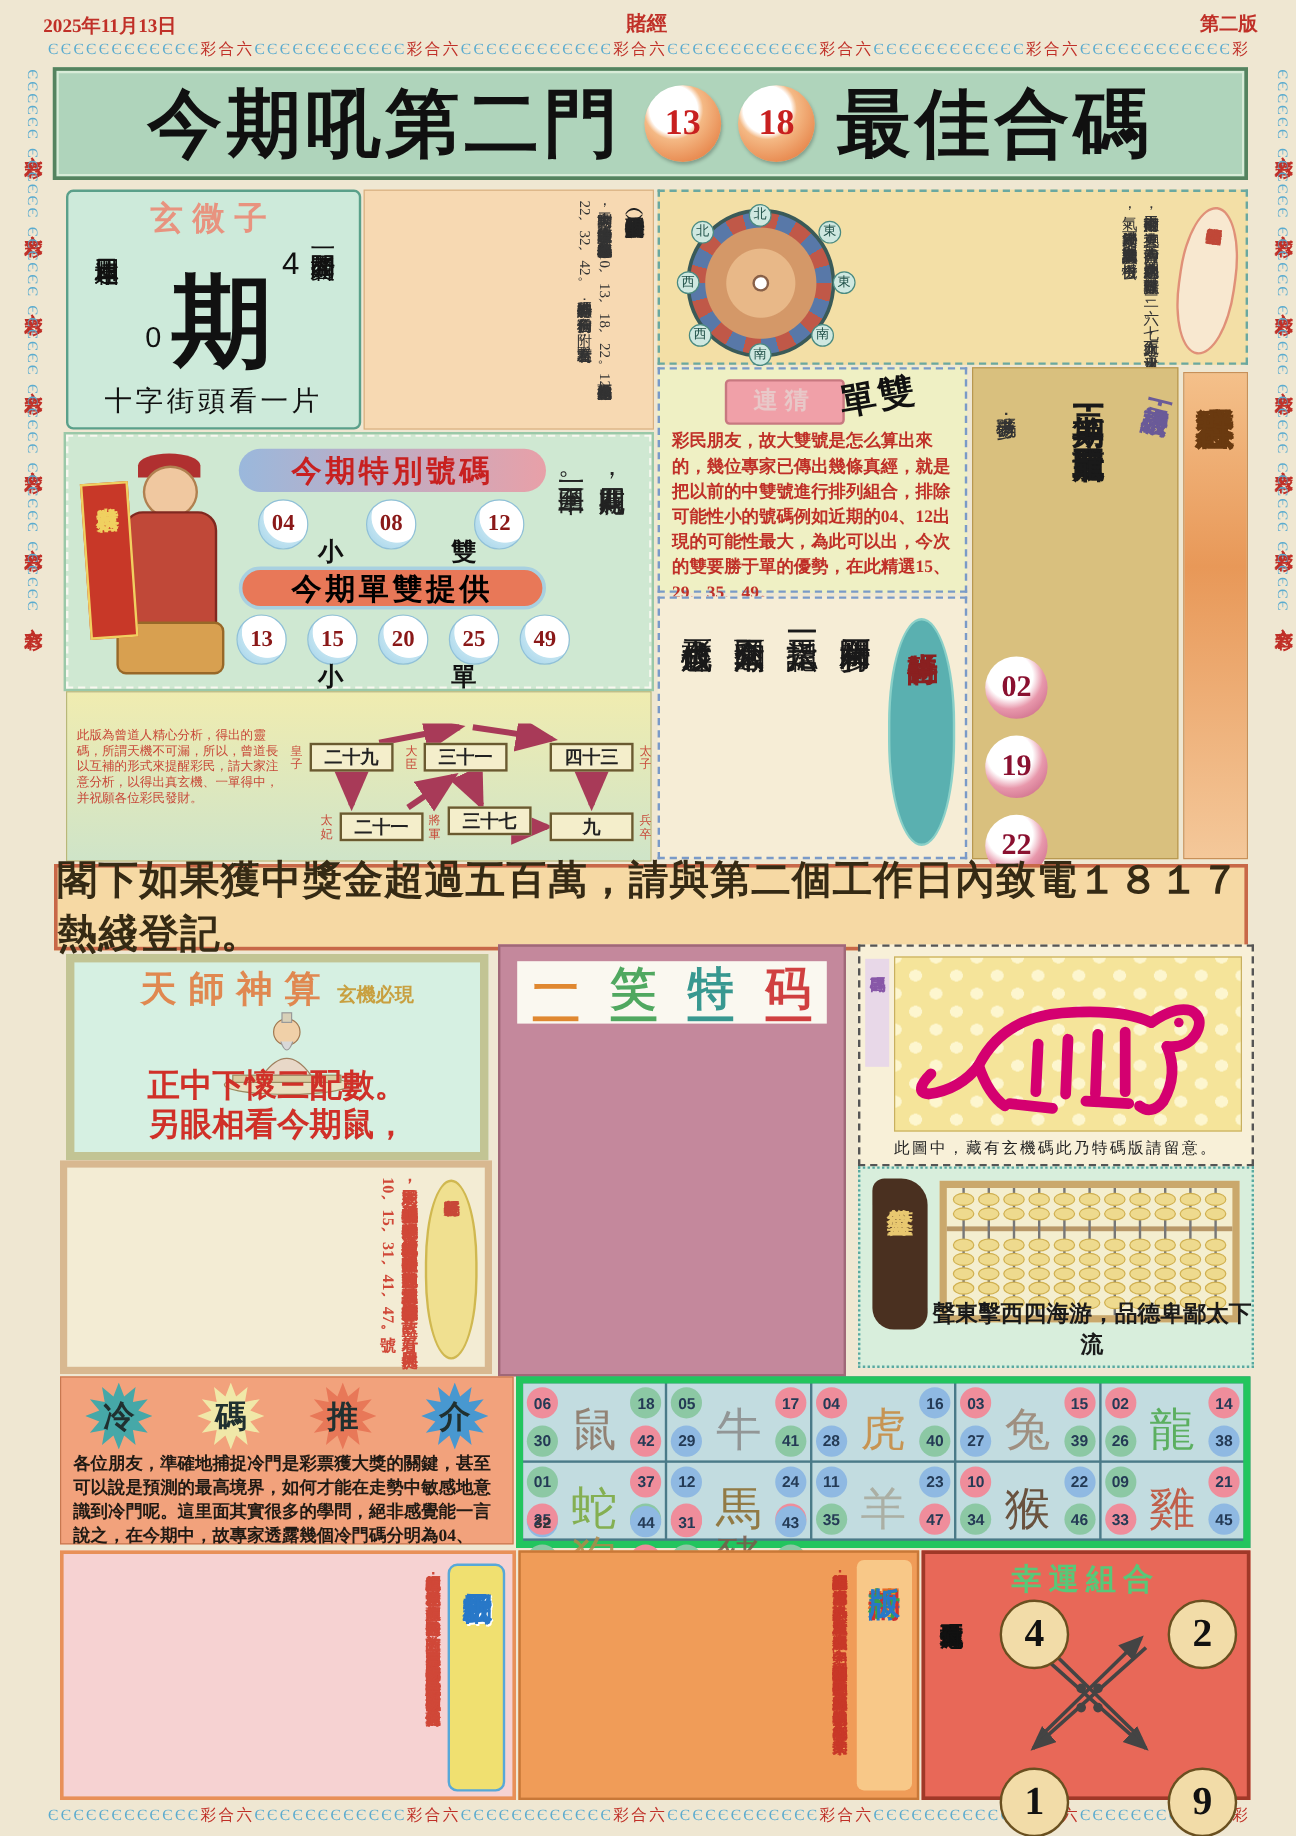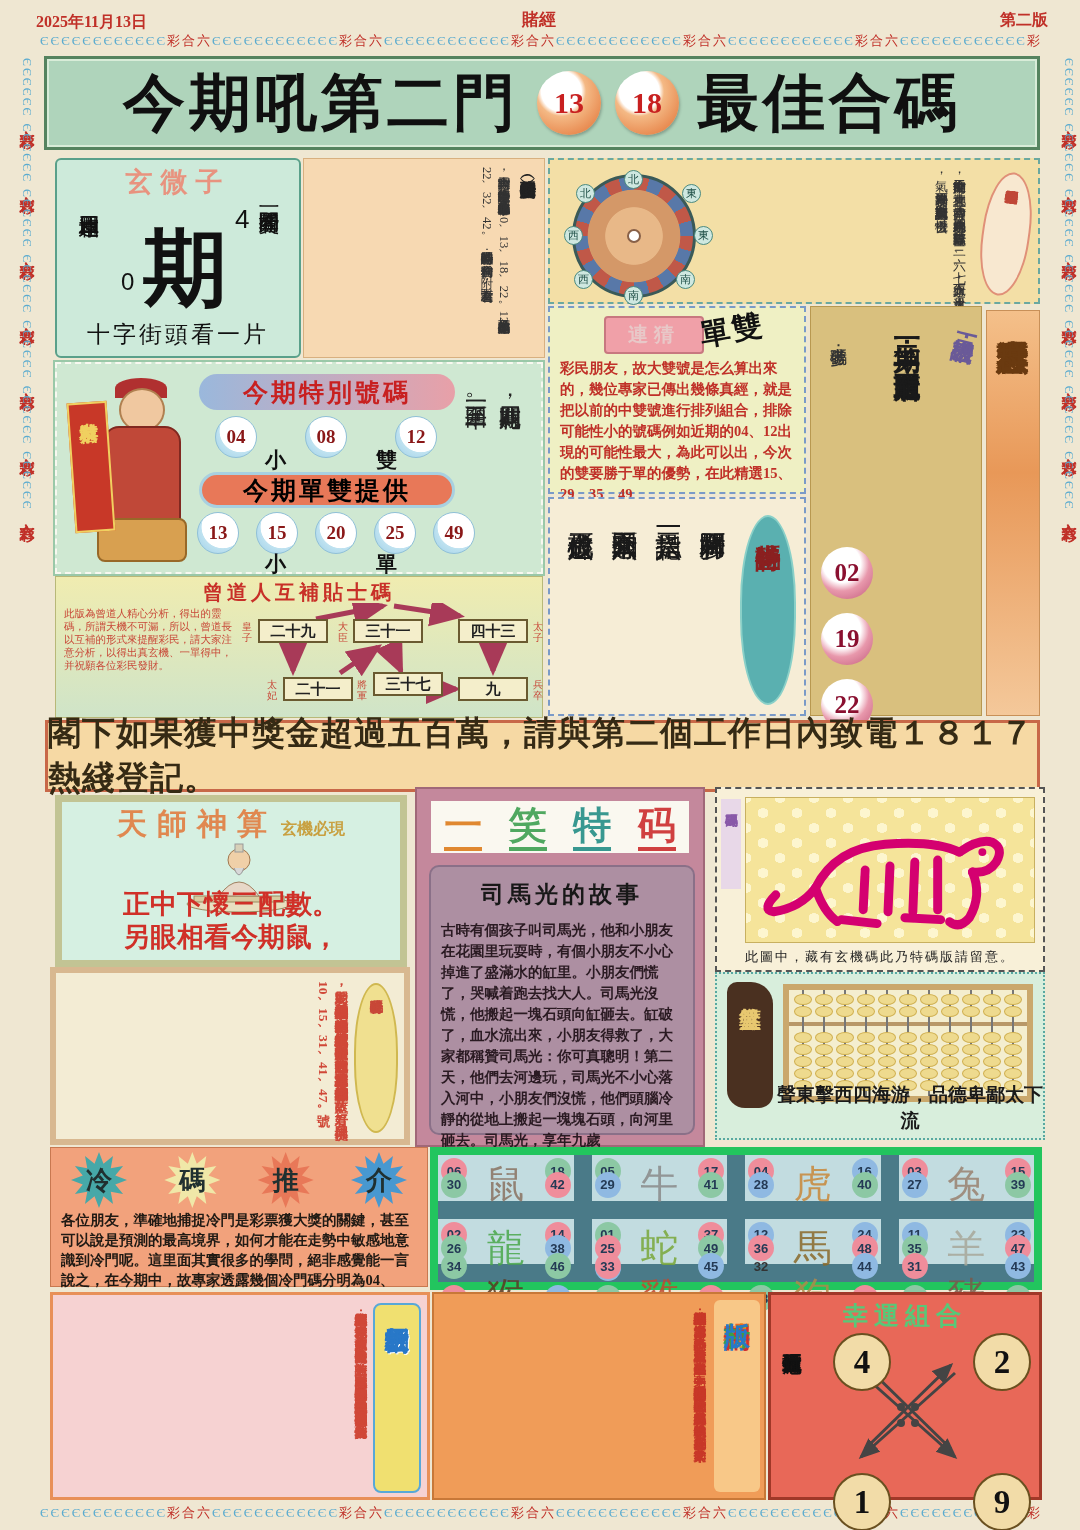--- a/index.html
+++ b/index.html
@@ -164,22 +164,22 @@
   #jinsuan .cap{position:absolute;left:60px;right:0;bottom:4px;text-align:center;font-size:19px;font-weight:bold;color:#1a1a1a;}
 
   
   #cold{left:50px;top:1147px;width:378px;height:140px;background:#f2a27c;border:1px solid #c87850;}
   #cold-chars{position:absolute;left:20px;top:4px;right:20px;display:flex;justify-content:space-between;}
   .star{width:56px;height:56px;display:flex;align-items:center;justify-content:center;font-size:26px;font-weight:bold;color:#203030;
      clip-path:polygon(100% 50%,79% 58%,93% 75%,71% 71%,75% 93%,58% 79%,50% 100%,42% 79%,25% 93%,29% 71%,7% 75%,21% 58%,0% 50%,21% 42%,7% 25%,29% 29%,25% 7%,42% 21%,50% 0%,58% 21%,75% 7%,71% 29%,93% 25%,79% 42%);}
   #cold .bd{position:absolute;left:10px;right:10px;top:62px;font-size:14.5px;line-height:20px;color:#201a14;font-weight:bold;}
 
   
-  #zgrid{left:430px;top:1147px;width:612px;height:143px;display:grid;grid-template-columns:repeat(4,1fr);grid-template-rows:repeat(2,1fr);
-     border:8px solid #22c55e;background:#4a7a88;gap:18px;}
+  #zgrid{left:430px;top:1147px;width:612px;height:143px;display:grid;grid-template-columns:repeat(5,1fr);grid-template-rows:repeat(2,1fr);
+     border:6px solid #22c55e;background:#4a7a88;gap:2px;}
   .zcell{position:relative;background:#c2dce0;}
   .zn{position:absolute;width:26px;height:26px;border-radius:50%;font-size:13px;font-weight:bold;color:#243a55;
       display:flex;align-items:center;justify-content:center;font-family:"Liberation Sans","DejaVu Sans",sans-serif;}
   .zn.red{background:#ef8d9b;} .zn.green{background:#8cc8a4;} .zn.blue{background:#8fb9e2;} .zn.plain{background:transparent;color:#333;}
   .zn.tl{left:3px;top:3px;} .zn.tr{right:3px;top:3px;} .zn.bl{left:3px;bottom:3px;} .zn.br{right:3px;bottom:3px;} .zn.ml{left:3px;top:36px;}
   .zanimal{position:absolute;left:0;right:0;top:14px;bottom:0;display:flex;align-items:center;justify-content:center;
      font-size:38px;opacity:.85;}
 
   
   #xuanjing{left:50px;top:1292px;width:380px;height:208px;background:#f6d2d2;border:3px solid #e89058;}
@@ -311,21 +311,20 @@
         <span>小</span>
         <span>單</span>
       </div>
     <div id="sp-poem" class="vrt">
         <span style="display: block;">四四花開八有期，</span>
         <span style="display: block;">三一回頭十一至。</span>
       </div>
   </div>
 
   <div class="panel" id="zengdao">
-    <div class="hd">曾道人互補貼士碼</div>
     <div class="bd">此版為曾道人精心分析，得出的靈碼，所謂天機不可漏，所以，曾道長以互補的形式來提醒彩民，請大家注意分析，以得出真玄機、一單得中，并祝願各位彩民發財。</div>
     <div id="zd-diagram">
       <svg id="zd-svg" width="302" height="112" viewBox="0 0 302 112">
         <defs>
             <marker id="ah" markerWidth="8" markerHeight="8" refX="6" refY="3" orient="auto">
               <path d="M0,0 L7,3 L0,6 Z" fill="#a83a58"></path>
             </marker>
           </defs>
         <g stroke="#a83a58" stroke-width="5" fill="none">
           <line x1="78" y1="16" x2="145" y2="3" marker-end="url(#ah)"></line>
@@ -394,24 +393,20 @@
       </div>
   </div>
 
   <div class="panel" id="yixiao">
     <div id="yx-head">
         <span style="color: rgb(224, 136, 48);">一</span>
         <span style="color: rgb(80, 168, 96);">笑</span>
         <span style="color: rgb(56, 152, 144);">特</span>
         <span style="color: rgb(208, 64, 64);">码</span>
       </div>
-    <div id="yx-inner">
-      <div class="st">司馬光的故事</div>
-      <div class="story">古時有個孩子叫司馬光，他和小朋友在花園里玩耍時，有個小朋友不小心掉進了盛滿水的缸里。小朋友們慌了，哭喊着跑去找大人。司馬光沒慌，他搬起一塊石頭向缸砸去。缸破了，血水流出來，小朋友得救了，大家都稱贊司馬光：你可真聰明！第二天，他們去河邊玩，司馬光不小心落入河中，小朋友們沒慌，他們頭腦冷靜的從地上搬起一塊塊石頭，向河里砸去。司馬光，享年九歲</div>
-    </div>
   </div>
 
   <div class="panel" id="xunma">
     <div id="xm-label">
         <span class="vrt" style="height:80px;">尋碼圖</span>
       </div>
     <div id="xm-mosaic">
       <svg width="100%" height="100%" viewBox="0 0 290 140" preserveAspectRatio="xMidYMid meet">
         <g stroke="#d40070" stroke-width="9" fill="none" stroke-linecap="round">
           <path d="M30,95 Q15,110 28,112 Q55,108 70,88"></path>

